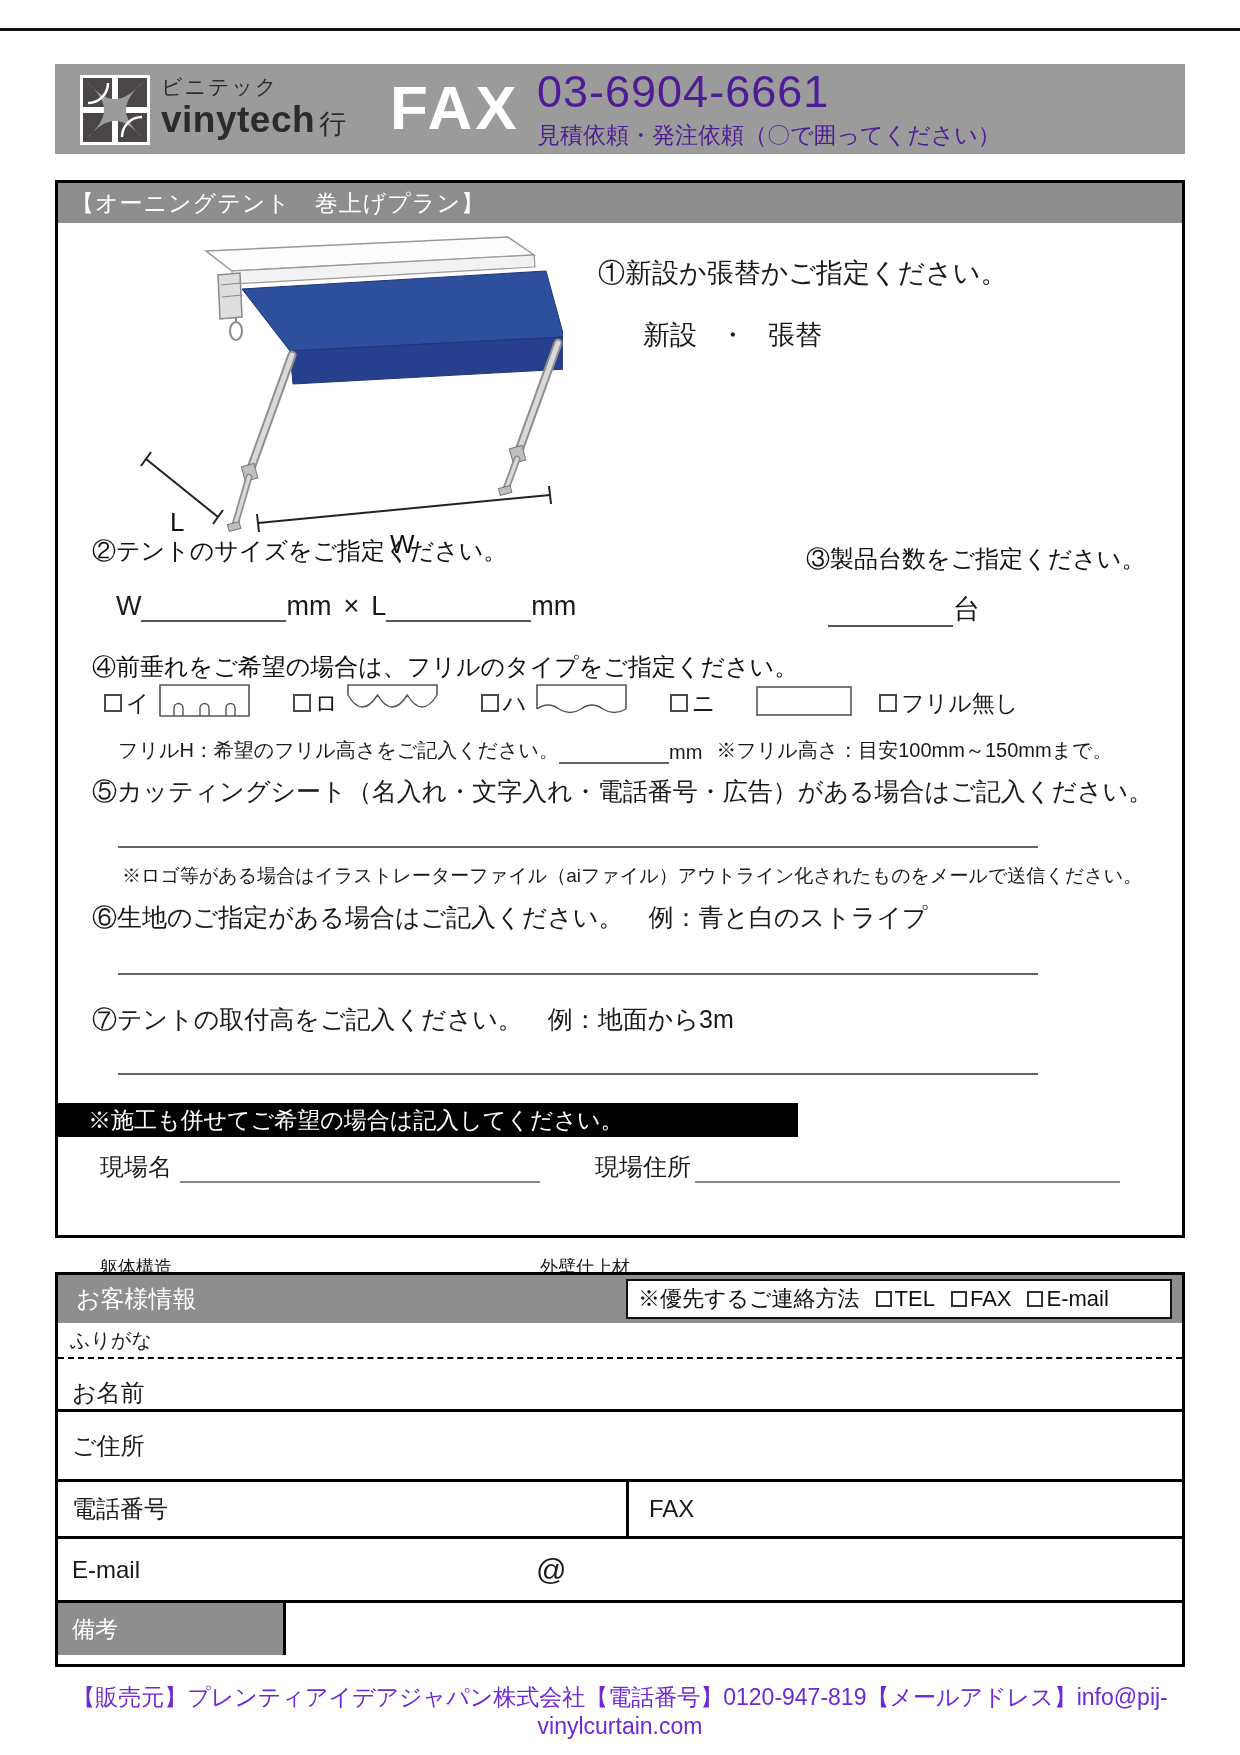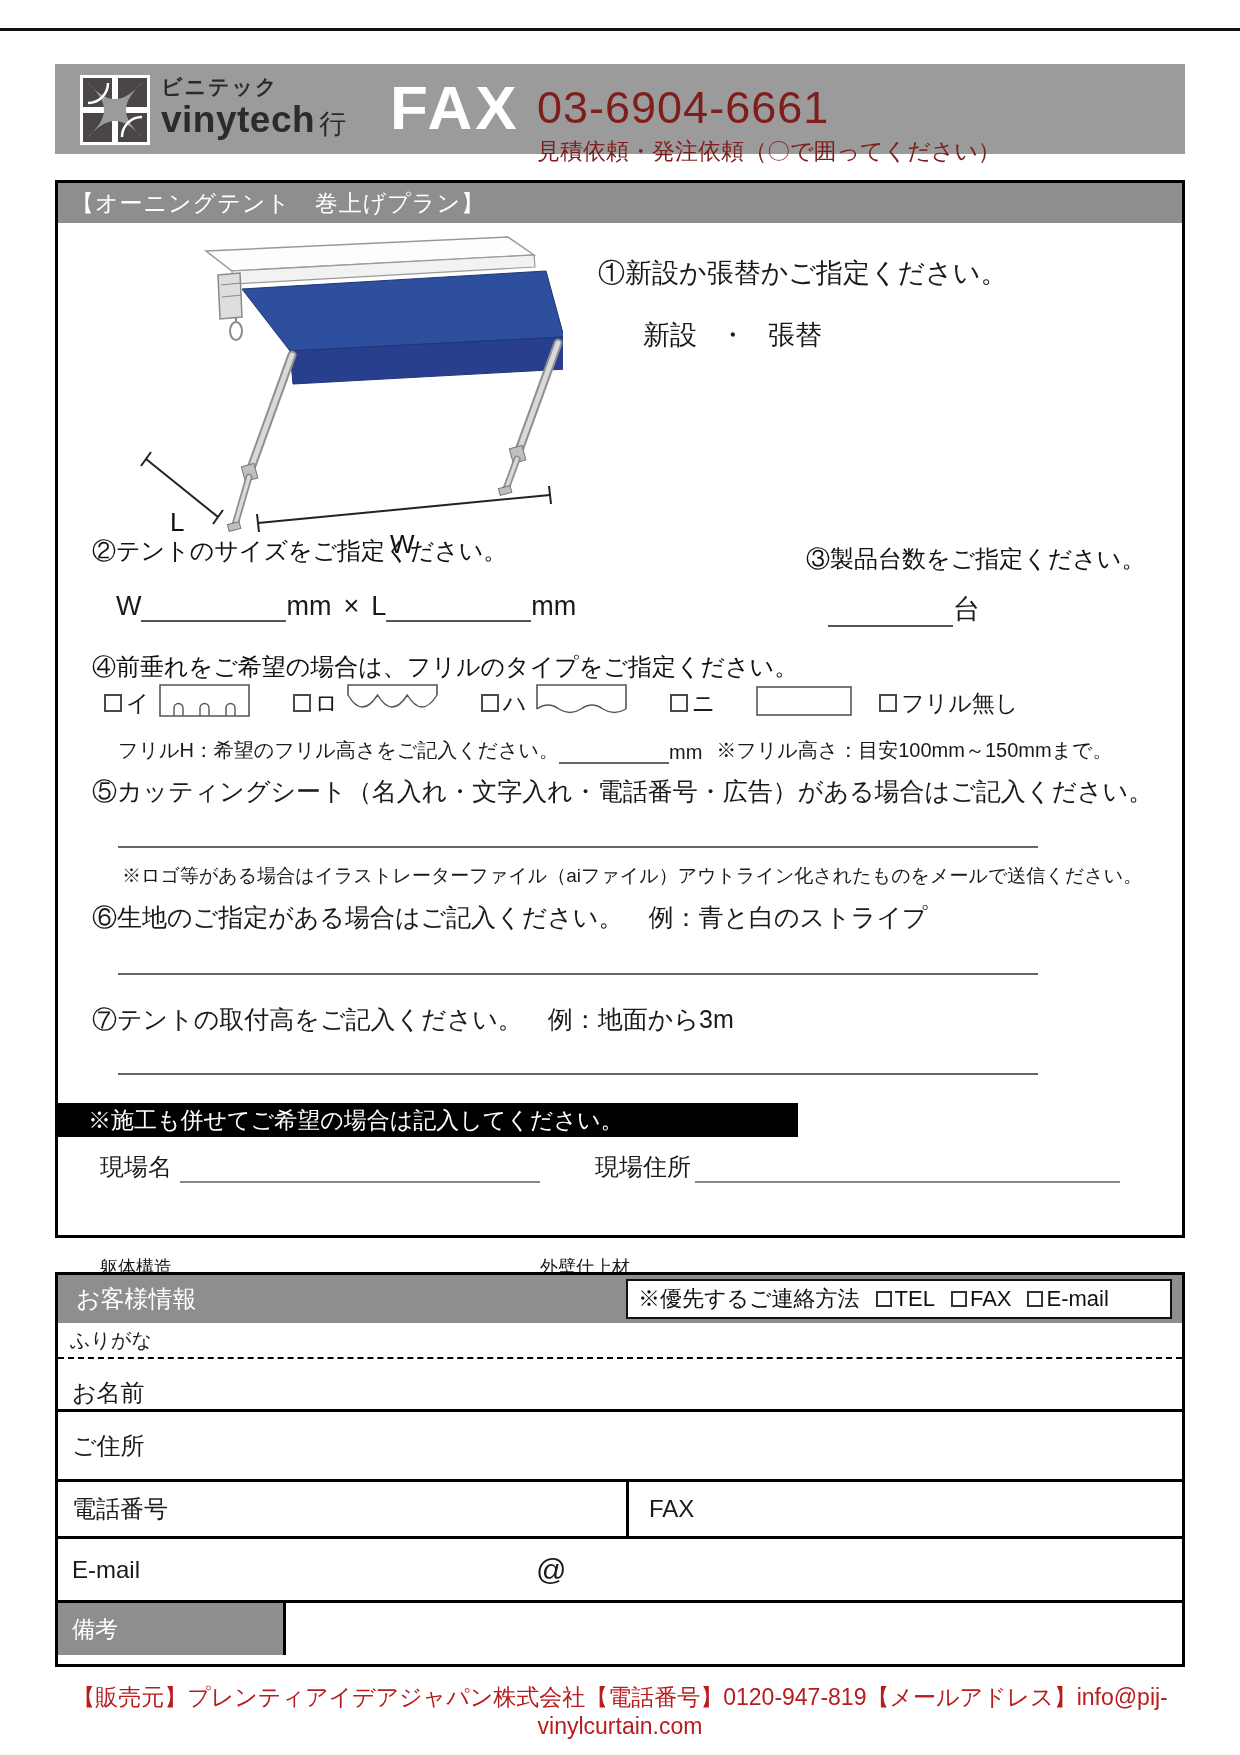--- a/index.html
+++ b/index.html
@@ -12,26 +12,26 @@
   .page { position:relative; width:1240px; height:1755px; background:#fff; overflow:hidden; }
   .abs { position:absolute; }
 
   
   .top-rule { position:absolute; left:0; top:28px; width:1240px; height:3px; background:#111; }
 
   
   .header-bar { position:absolute; left:55px; top:64px; width:1130px; height:90px; background:#9b9b9b; }
   .logo-box { position:absolute; left:25px; top:11px; width:70px; height:70px; background:#fff; }
   .brand { position:absolute; left:106px; top:12px; color:#2d2a2c; line-height:1; }
-  .brand-kana { font-size:21px; font-weight:bold; letter-spacing:2px; }
+  .brand-kana { font-size:21px; font-weight:normal; letter-spacing:2px; }
   .brand-row { display:flex; align-items:flex-end; margin-top:4px; }
   .brand-latin { font-size:37px; font-weight:bold; letter-spacing:0.5px; }
   .brand-suffix { font-size:27px; margin-left:4px; }
   .fax-label { position:absolute; left:335px; top:8px; font-size:62px; font-weight:bold; color:#fff; letter-spacing:3px; }
-  .fax-right { position:absolute; left:482px; top:18px; color:#7f1d1d; }
+  .fax-right { position:absolute; left:482px; top:2px; color:#4c1d95; }
   .fax-number { font-size:45px; letter-spacing:1px; font-weight:normal; }
   .fax-note { font-size:23px; margin-top:2px; }
 
   
   .main-box { position:absolute; left:55px; top:180px; width:1130px; height:1058px; border:3px solid #000; background:#fff; }
   .main-title { height:40px; background:#8e8e8e; color:#fff; font-size:23px; display:flex; align-items:center; padding-left:13px; letter-spacing:1px; }
   .q-small { font-size:24px; color:#111; }
 
   .q1 { left:540px; top:72px; font-size:27px; }
   .q1-opts { left:585px; top:134px; font-size:27px; display:flex; align-items:center; }
@@ -83,21 +83,21 @@
   .row-tel { height:57px; display:flex; }
   .cell-tel { width:568px; font-size:24px; display:flex; align-items:center; padding-left:14px; }
   .cell-fax { flex:1; border-left:3px solid #000; font-size:24px; display:flex; align-items:center; padding-left:20px; }
   .row-email { height:64px; font-size:24px; display:flex; align-items:center; padding-left:14px; }
   .at-sign { position:absolute; left:478px; top:14px; font-size:30px; }
   .row-remarks { height:55px; display:flex; }
   .remarks-label { width:225px; background:#8e8e8e; color:#fff; font-size:23px; display:flex; align-items:center; padding-left:14px; }
   .remarks-area { flex:1; border-left:3px solid #000; background:#fff; }
 
   
-  .footer { position:absolute; left:0; top:1682px; width:1240px; text-align:center; font-size:23px; color:#b91c1c; }
+  .footer { position:absolute; left:0; top:1682px; width:1240px; text-align:center; font-size:23px; color:#6d28d9; }
 
   svg text { font-family:"Liberation Sans", sans-serif; }
 </style>
 </head>
 <body>
 
 <div class="page">
 
   <div class="top-rule"></div>
 

